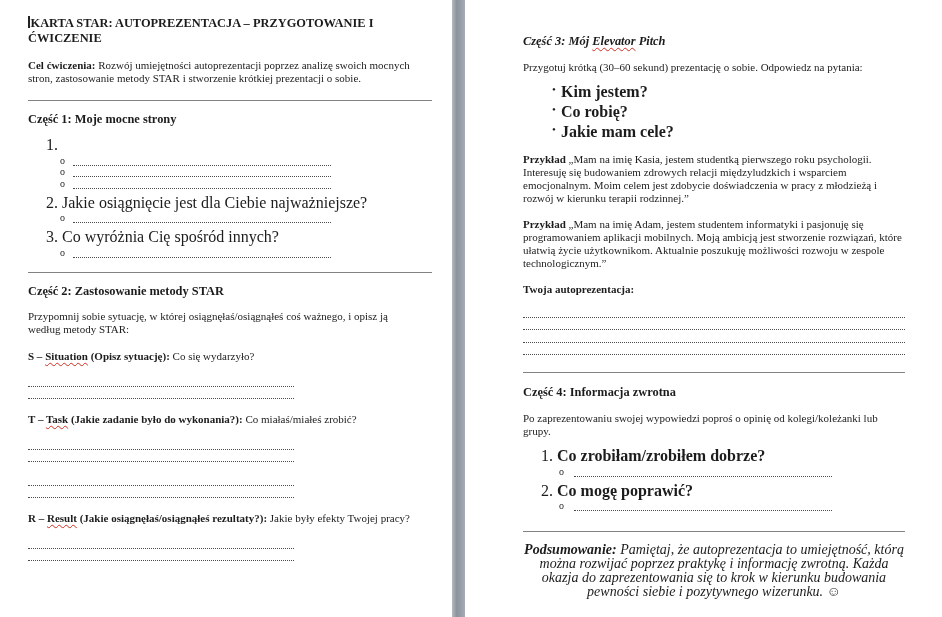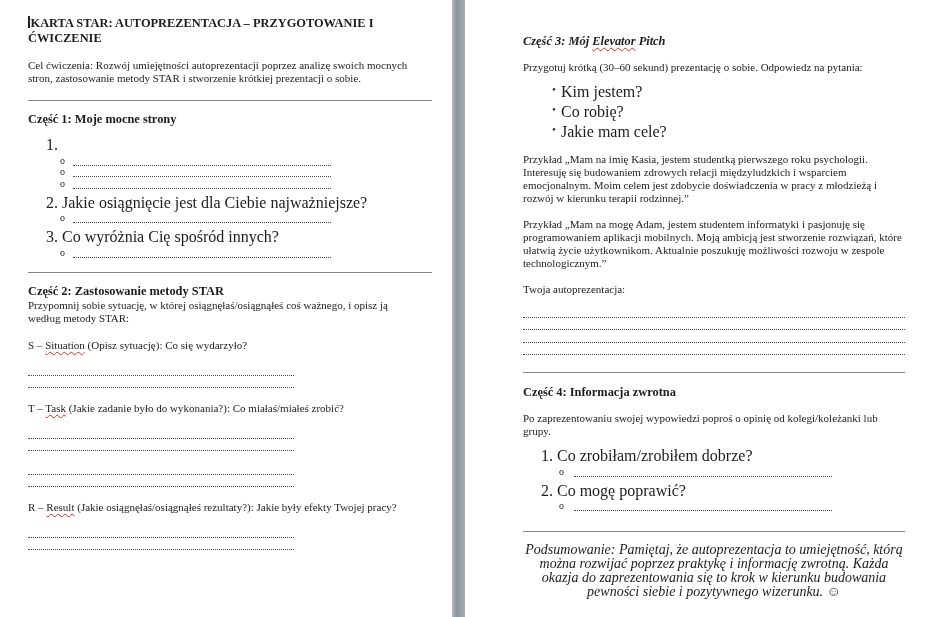--- a/index.html
+++ b/index.html
@@ -18,21 +18,21 @@
   .wavy{text-decoration:underline;text-decoration-style:wavy;text-decoration-color:#cf2e20;
         text-decoration-thickness:1px;text-underline-offset:2px;}
   .dots{display:inline-block;border-bottom:1.5px dotted #4a4a4a;height:10px;}
   .num-row{display:flex;margin-top:5px;}
   .num{width:16px;flex:none;text-align:left;}
   .num-ind{margin-left:18px;}
   .o-row{display:flex;align-items:flex-end;height:11.5px;}
   .o-mark{font-size:10px;line-height:10px;flex:none;}
   .bullet-row{display:flex;margin-top:2px;}
   .bullet-glyph{width:14px;flex:none;text-align:center;font-size:11px;}
-  .b{font-weight:normal;}
+  .b{font-weight:bold;}
   .summary{font-style:italic;text-align:center;font-size:14px;line-height:14px;}
 </style>
 </head>
 <body>
 
 <div class="screen">
 
   <div class="page page-left">
 
     <p class="title"><span class="caret"></span><span>KARTA STAR: AUTOPREZENTACJA – PRZYGOTOWANIE I ĆWICZENIE</span></p>
@@ -76,21 +76,21 @@
       <div class="o-row" style="margin-left:32px;">
         <span class="o-mark">o</span>
         <span class="dots" style="width:258px;margin-left:8px;"></span>
       </div>
     </div>
 
     <hr class="rule" style="margin-top:14px;">
 
     <p class="heading" style="margin-top:11px;">Część 2: Zastosowanie metody STAR</p>
 
-    <p style="width:392px;">Przypomnij sobie sytuację, w której osiągnęłaś/osiągnąłeś coś ważnego, i opisz ją według metody STAR:</p>
+    <p style="margin-top:11px;width:392px;">Przypomnij sobie sytuację, w której osiągnęłaś/osiągnąłeś coś ważnego, i opisz ją według metody STAR:</p>
 
     <p style="margin-top:14px;"><span class="b"><span>S – </span><span class="wavy">Situation</span><span> (Opisz sytuację):</span></span><span> Co się wydarzyło?</span></p>
     <div class="o-row" style="margin-top:13px;">
         <span class="dots" style="width:266px;"></span>
       </div>
     <div class="o-row">
         <span class="dots" style="width:266px;"></span>
       </div>
 
     <p style="margin-top:14px;"><span class="b"><span>T – </span><span class="wavy">Task</span><span> (Jakie zadanie było do wykonania?):</span></span><span> Co miałaś/miałeś zrobić?</span></p>
@@ -136,21 +136,21 @@
         <span class="b">Co robię?</span>
       </div>
       <div class="bullet-row">
         <span class="bullet-glyph">•</span>
         <span class="b">Jakie mam cele?</span>
       </div>
     </div>
 
     <p style="margin-top:12px;"><span class="b">Przykład</span><span> „Mam na imię Kasia, jestem studentką pierwszego roku psychologii. Interesuję się budowaniem zdrowych relacji międzyludzkich i wsparciem emocjonalnym. Moim celem jest zdobycie doświadczenia w pracy z młodzieżą i rozwój w kierunku terapii rodzinnej.”</span></p>
 
-    <p style="margin-top:13px;"><span class="b">Przykład</span><span> „Mam na mogę Adam, jestem studentem informatyki i pasjonuję się programowaniem aplikacji mobilnych. Moją ambicją jest stworzenie rozwiązań, które ułatwią życie użytkownikom. Aktualnie poszukuję możliwości rozwoju w zespole technologicznym.”</span></p>
+    <p style="margin-top:13px;"><span class="b">Przykład</span><span> „Mam na imię Adam, jestem studentem informatyki i pasjonuję się programowaniem aplikacji mobilnych. Moją ambicją jest stworzenie rozwiązań, które ułatwią życie użytkownikom. Aktualnie poszukuję możliwości rozwoju w zespole technologicznym.”</span></p>
 
     <p class="b" style="margin-top:13px;">Twoja autoprezentacja:</p>
 
     <div class="o-row" style="margin-top:9px;height:12.5px;">
         <span class="dots" style="width:382px;"></span>
       </div>
     <div class="o-row" style="height:12.5px;">
         <span class="dots" style="width:382px;"></span>
       </div>
     <div class="o-row" style="height:12.5px;">

